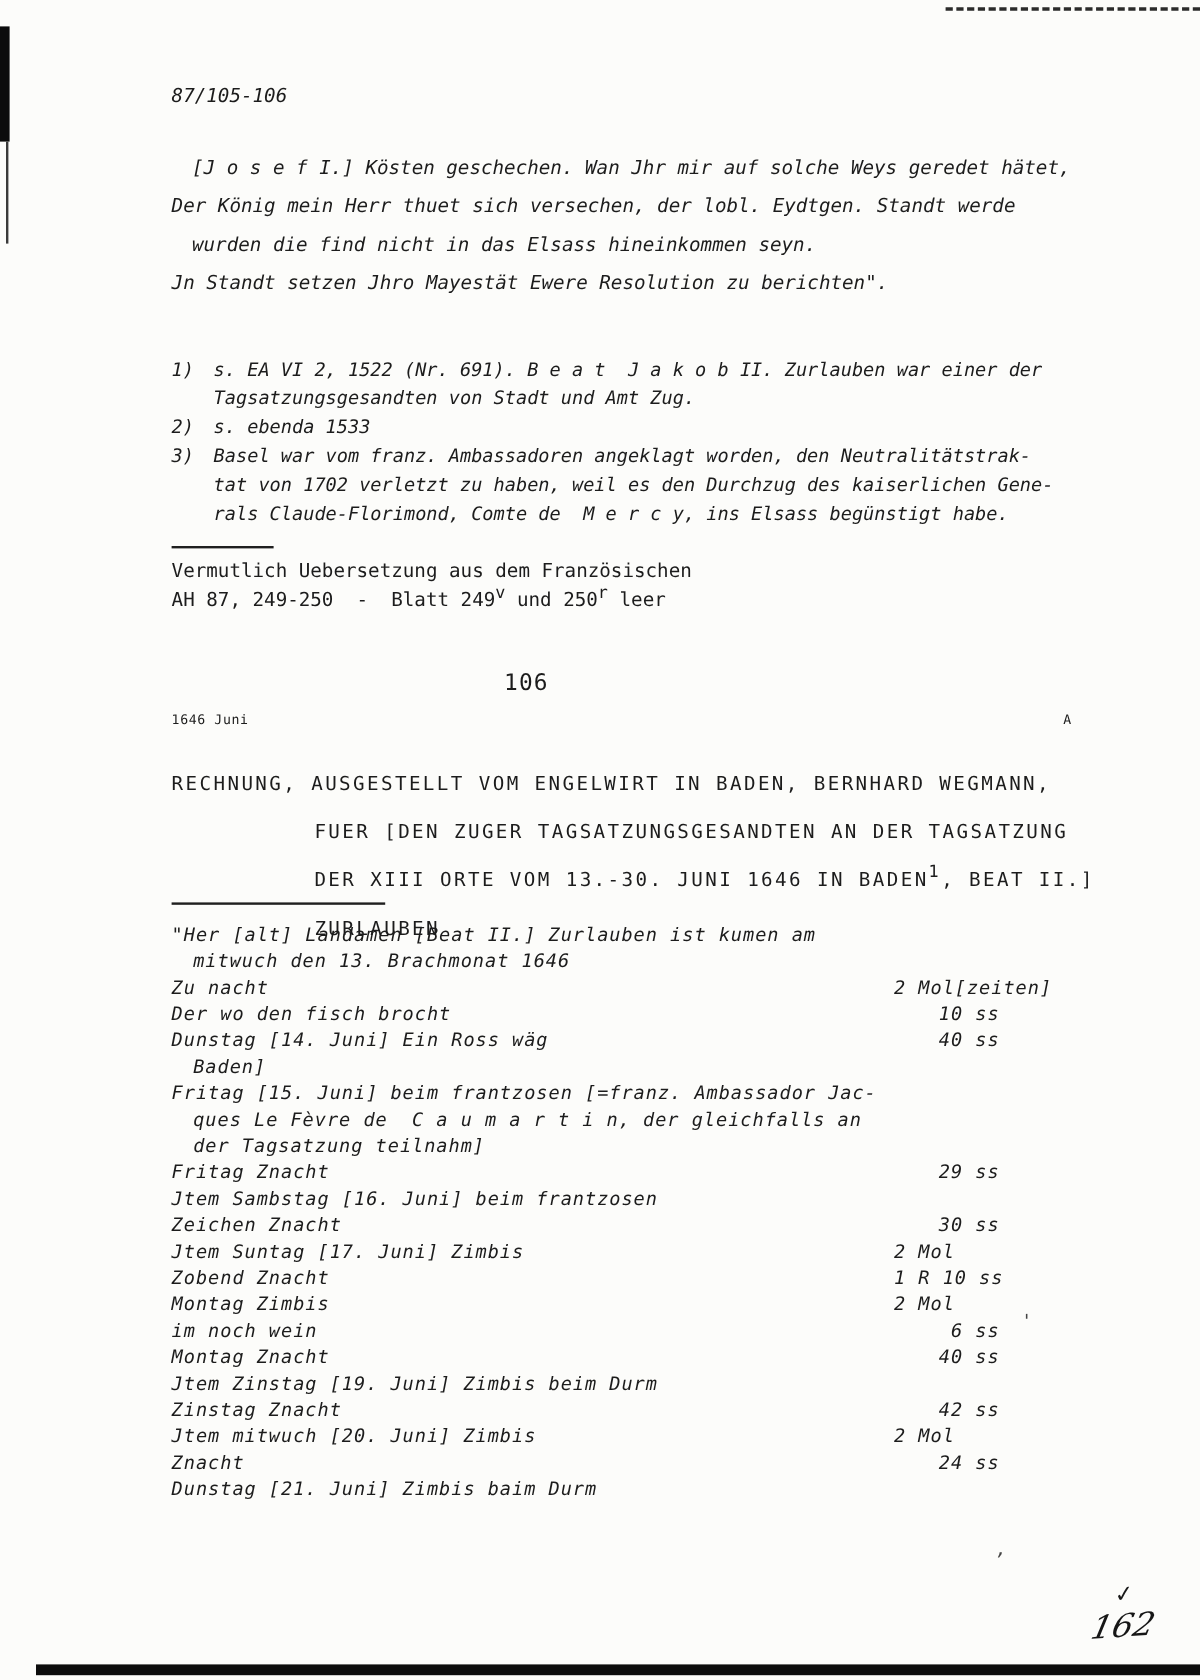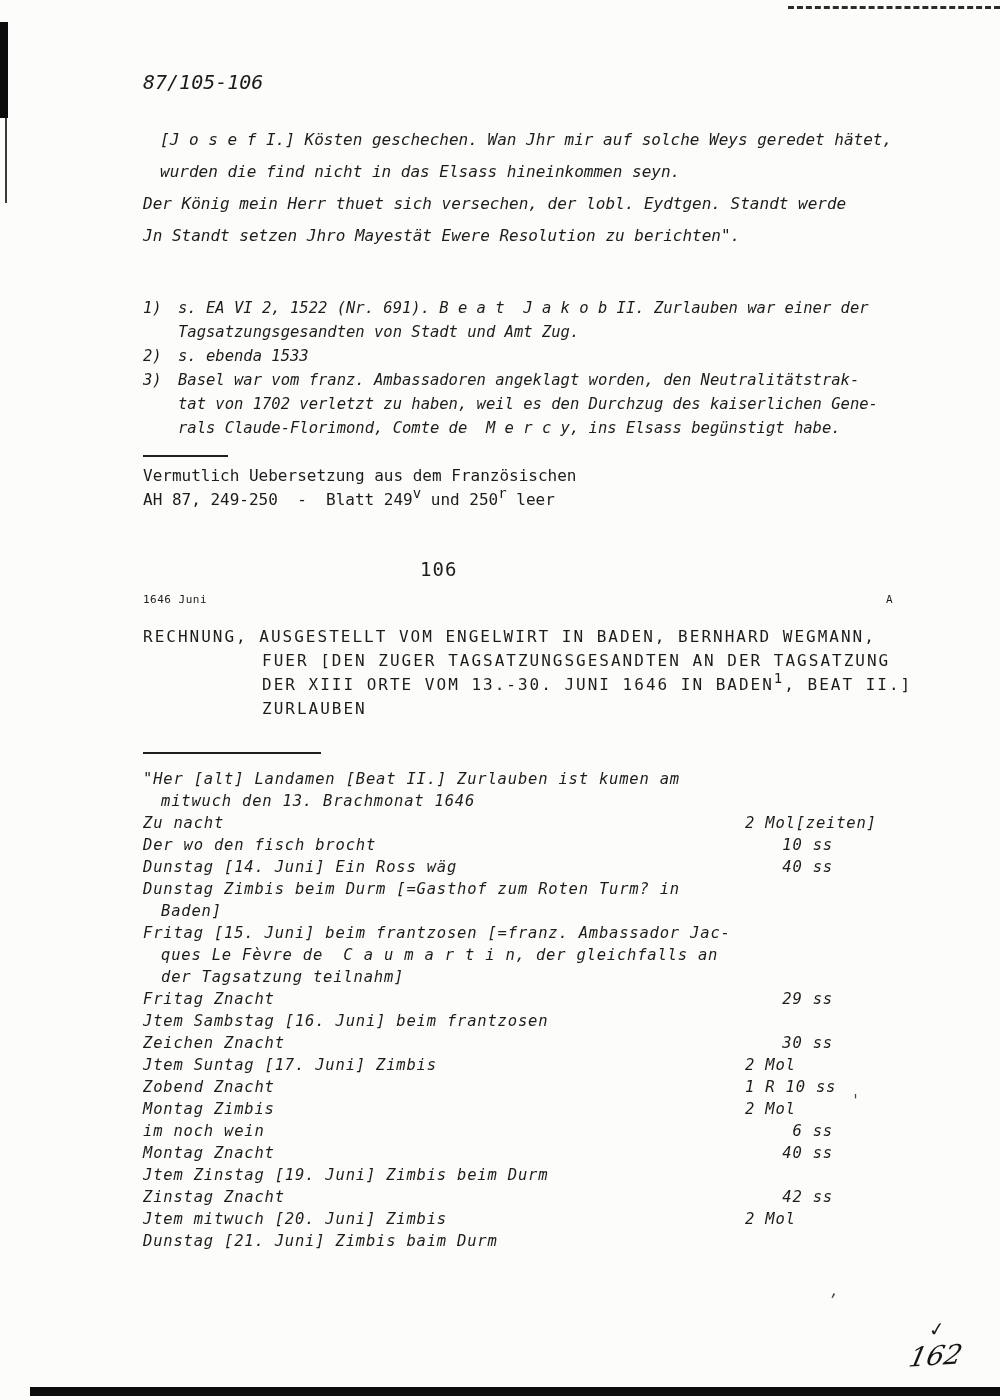--- a/index.html
+++ b/index.html
@@ -4,21 +4,21 @@
 <style>
   * { margin:0; padding:0; box-sizing:border-box; }
   body { background:#9a9a9a; font-family:"DejaVu Sans Mono", monospace; }
   .page {
     position:relative; width:1000px; height:1400px; margin:0 auto;
     background:#fcfcfa; color:#1c1c1c; overflow:hidden;
   }
   .abs { position:absolute; }
 
   
-  .archive-ref { font-style:italic; font-size:20px; }
+  .archive-ref { font-style:italic; font-size:16px; }
 
   
   .quote-block { width:790px; }
   .qline { white-space:pre; font-style:italic; font-size:16px; line-height:32px; }
   .qline.indent { padding-left:17px; }
 
   
   .fnote-block { width:800px; }
   .frow { display:flex; font-style:italic; font-size:15.5px; line-height:24px; }
   .fmark { flex:0 0 35px; }
@@ -27,21 +27,21 @@
   
   .rule { border-top:2px solid #1f1f1f; }
 
   
   .prov-line { font-size:16px; line-height:24px; white-space:pre; }
   .sup { position:relative; top:-7px; font-size:14px; }
 
   
   .entry-number { font-size:19px; letter-spacing:1px; text-align:left; }
   .entry-date, .series-letter { font-size:11px; letter-spacing:0.5px; }
-  .hline { font-size:16px; letter-spacing:2px; line-height:24px; white-space:pre; }
+  .hline { font-size:16px; letter-spacing:2px; line-height:24px; white-space:pre;margin-top:16px; }
   .hline.hindent { padding-left:119px; }
 
   
   .ledger-block { width:780px; }
   .lrow { position:relative; height:22px; font-style:italic; font-size:15.5px; letter-spacing:0.8px; }
   .ltext { position:absolute; left:0; white-space:pre; }
   .lrow.indent .ltext { left:18px; }
   .amol { position:absolute; left:602px; white-space:pre; }
   .ass  { position:absolute; left:602px; width:88px; text-align:right; white-space:pre; }
 
@@ -60,23 +60,23 @@
   <div class="abs" style="left:0; top:22px; width:8px; height:96px; background:#0c0c0c;"></div>
   <div class="abs" style="left:5px; top:118px; width:2px; height:85px; background:#3a3a3a;"></div>
   <div class="abs" style="left:30px; top:1387px; width:970px; height:9px; background:#0c0c0c;"></div>
 
   <div class="abs archive-ref" style="left:143px; top:70px;">87/105-106</div>
 
   <div class="abs quote-block" style="left:143px; top:124px;">
 
       <div class="qline indent">[J o s e f I.] Kösten geschechen. Wan Jhr mir auf solche Weys geredet hätet,</div>
 
+      <div class="qline">Der König mein Herr thuet sich versechen, der lobl. Eydtgen. Standt werde</div>
+
       <div class="qline indent">wurden die find nicht in das Elsass hineinkommen seyn.</div>
-
-      <div class="qline">Der König mein Herr thuet sich versechen, der lobl. Eydtgen. Standt werde</div>
 
 
       <div class="qline">Jn Standt setzen Jhro Mayestät Ewere Resolution zu berichten".</div>
     </div>
 
   <div class="abs fnote-block" style="left:143px; top:296px;">
 
       <div class="frow">
         <span class="fmark">1)</span>
         <span class="ftext">s. EA VI 2, 1522 (Nr. 691). B e a t  J a k o b II. Zurlauben war einer der</span>
@@ -154,25 +154,20 @@
         <span class="amol"></span>
         <span class="ass">10 ss</span>
       </div>
 
       <div class="lrow">
         <span class="ltext">Dunstag [14. Juni] Ein Ross wäg</span>
         <span class="amol"></span>
         <span class="ass">40 ss</span>
       </div>
 
-      <div class="lrow">
-        <span class="ltext">Dunstag Zimbis beim Durm [=Gasthof zum Roten Turm? in</span>
-        <span class="amol"></span>
-        <span class="ass"></span>
-      </div>
 
       <div class="lrow indent">
         <span class="ltext">Baden]</span>
         <span class="amol"></span>
         <span class="ass"></span>
       </div>
 
       <div class="lrow">
         <span class="ltext">Fritag [15. Juni] beim frantzosen [=franz. Ambassador Jac-</span>
         <span class="amol"></span>
@@ -251,20 +246,25 @@
         <span class="amol"></span>
         <span class="ass">42 ss</span>
       </div>
 
       <div class="lrow">
         <span class="ltext">Jtem mitwuch [20. Juni] Zimbis</span>
         <span class="amol">2 Mol</span>
         <span class="ass"></span>
       </div>
 
+      <div class="lrow">
+        <span class="ltext">Znacht</span>
+        <span class="amol"></span>
+        <span class="ass">24 ss</span>
+      </div>
 
       <div class="lrow">
         <span class="ltext">Dunstag [21. Juni] Zimbis baim Durm</span>
         <span class="amol"></span>
         <span class="ass"></span>
       </div>
     </div>
 
   <div class="abs stray" style="left:851px; top:1092px;">'</div>
   <div class="abs stray" style="left:830px; top:1282px;">,</div>

